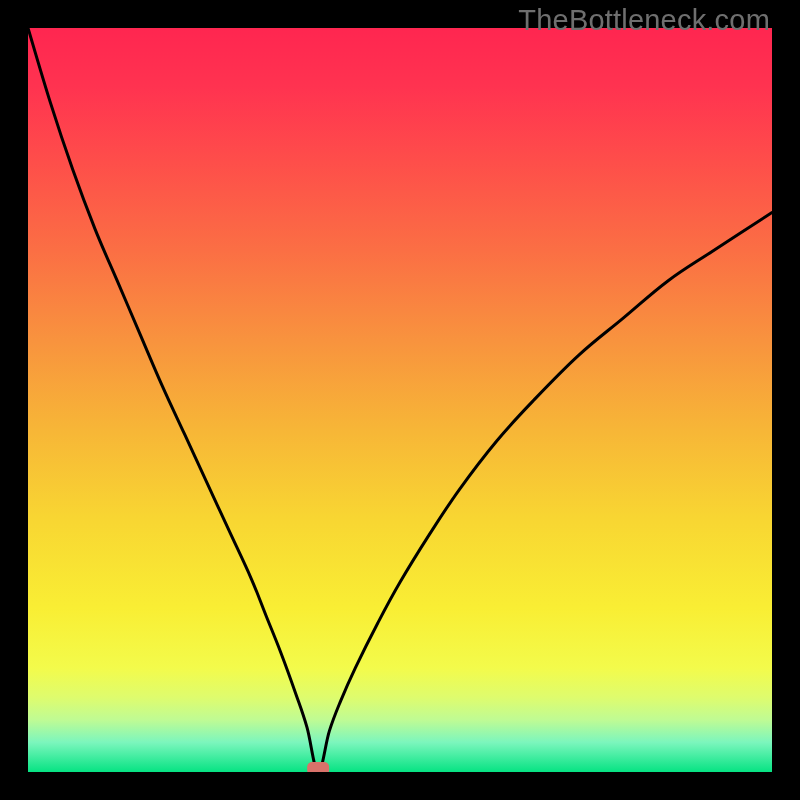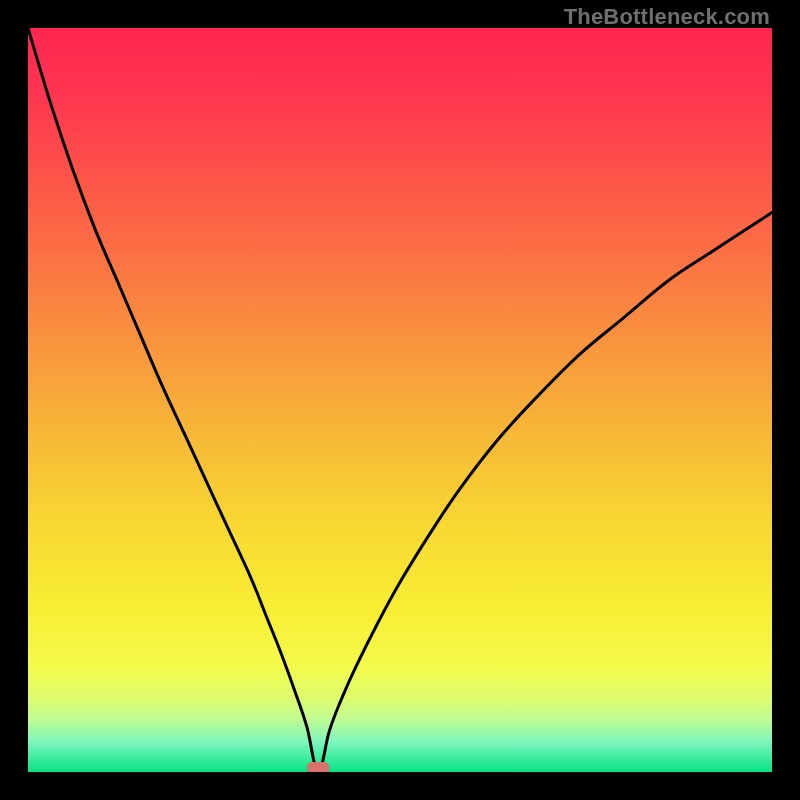--- a/index.html
+++ b/index.html
@@ -24,22 +24,22 @@
     top: 28px;
     width: 744px;
     height: 744px;
     overflow: hidden;
   }
   .watermark {
     position: absolute;
     top: 4px;
     right: 30px;
     color: #6f6f6f;
-    font-size: 22px;
-    font-weight: 700;
+    font-size: 29px;
+    font-weight: 400;
     letter-spacing: 0.2px;
     user-select: none;
   }
 </style>
 </head>
 <body>
 
 <div class="frame">
   <div class="plot">
     <svg id="plot-svg" width="744" height="744" viewBox="0 0 744 744">

